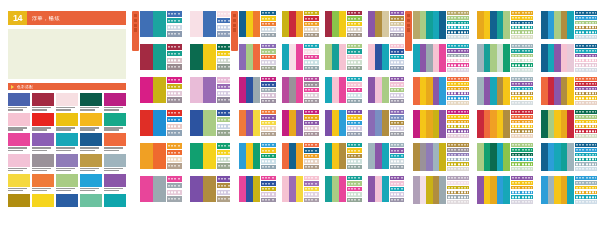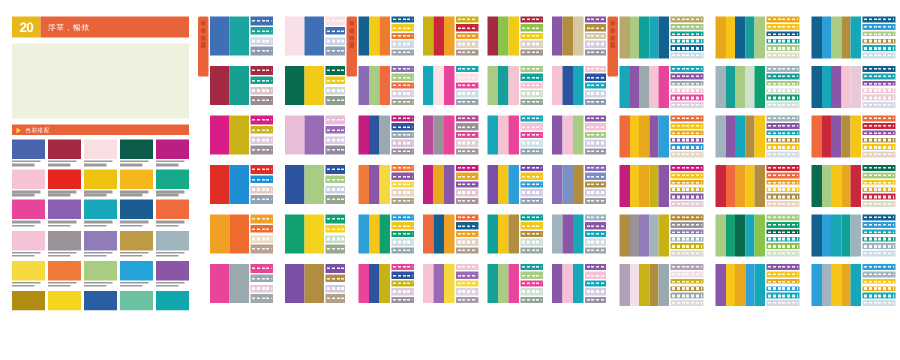--- a/index.html
+++ b/index.html
@@ -51,21 +51,21 @@
                    rgba(255,255,255,.92) 0 2px, transparent 2px 3.2px);}
 </style>
 </head>
 <body>
 
 <div class="spread">
 
   <div class="page-left">
 
     <div class="pg-header">
-      <div class="pg-num">20</div>
+      <div class="pg-num">14</div>
       <div class="pg-title">浮華，暢炫</div>
     </div>
 
     <div class="pg-box"></div>
 
     <div class="sec-bar">
       <span class="sec-tri"></span>
       <span>色彩搭配</span>
     </div>
 

